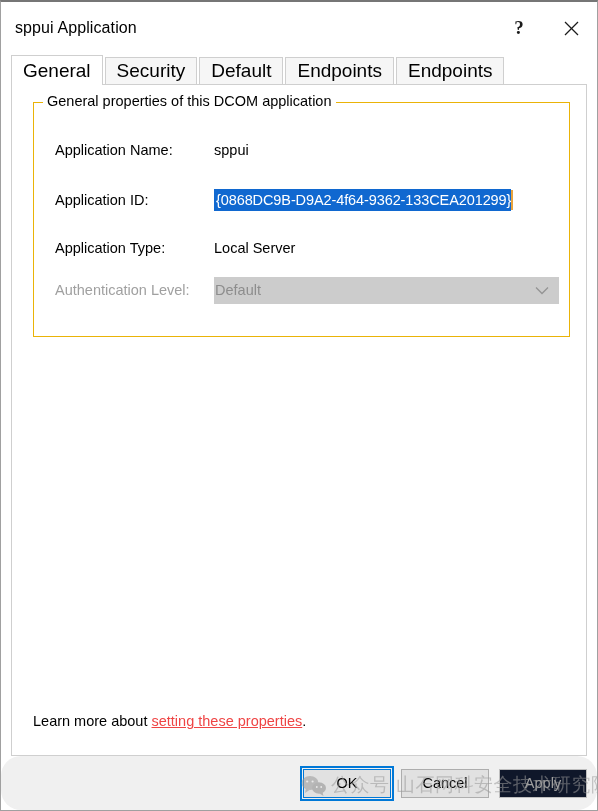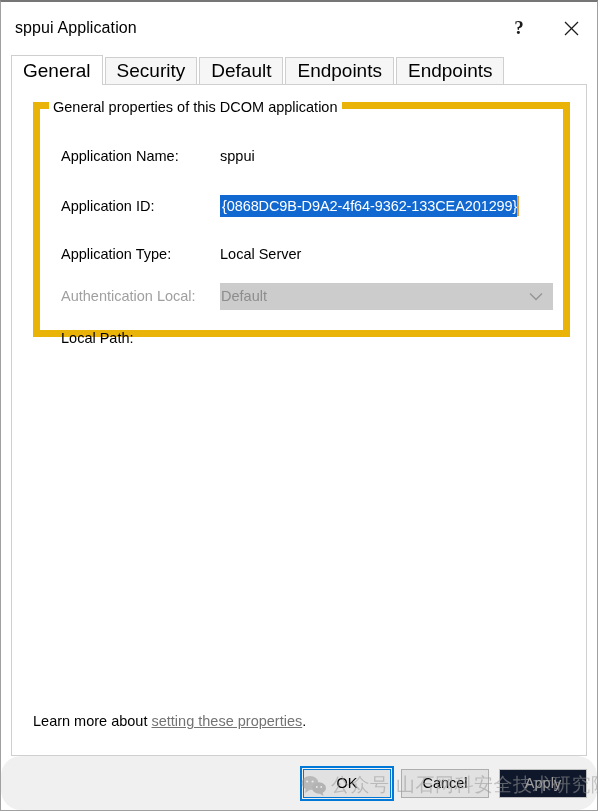--- a/index.html
+++ b/index.html
@@ -109,21 +109,21 @@
     z-index: 1;
   }
 
   
   .groupbox {
     position: absolute;
     left: 21px;
     top: 17px;
     right: 16px;
     height: 235px;
-    border: 7px solid #eab308;
+    border: 1px solid #eab308;
     box-sizing: border-box;
   }
   .groupbox-title {
     position: absolute;
     top: -10px;
     left: 9px;
     background: #ffffff;
     padding: 0 4px;
     font-size: 14.5px;
     color: #000000;
@@ -211,21 +211,21 @@
   
   .learnmore {
     position: absolute;
     left: 21px;
     bottom: 26px;
     font-size: 14.5px;
     color: #000000;
     white-space: nowrap;
   }
   .learnmore a {
-    color: #737373;
+    color: #ef4444;
     text-decoration: underline;
     cursor: pointer;
   }
 
   
   .footer {
     position: relative;
     flex: 0 0 54px;
     height: 54px;
     background: #f0f0f0;
@@ -336,35 +336,31 @@
           <span class="appid-caret"></span>
         </div>
       </div>
 
       <div class="field-row" style="top: 134px;">
         <div class="field-label">Application Type:</div>
         <div class="field-value">Local Server</div>
       </div>
 
       <div class="field-row" style="top: 176px;">
-        <div class="field-label disabled">Authentication Local:</div>
+        <div class="field-label disabled">Authentication Level:</div>
         <div class="combo">
           <span class="combo-text">Default</span>
           <span class="combo-arrow">
             <svg width="14" height="9" viewBox="0 0 14 9">
               <polyline points="1,1.5 7,7.5 13,1.5" fill="none" stroke="#949494" stroke-width="1.3"></polyline>
             </svg>
           </span>
         </div>
       </div>
 
-      <div class="field-row" style="top: 218px;">
-        <div class="field-label">Local Path:</div>
-        <div class="field-value"></div>
-      </div>
     </div>
 
     <div class="learnmore">
       <span>Learn more about </span><a href="#">setting these properties</a><span>.</span>
     </div>
   </div>
 
   <div class="footer">
     <div class="btn default">OK</div>
     <div class="btn">Cancel</div>

